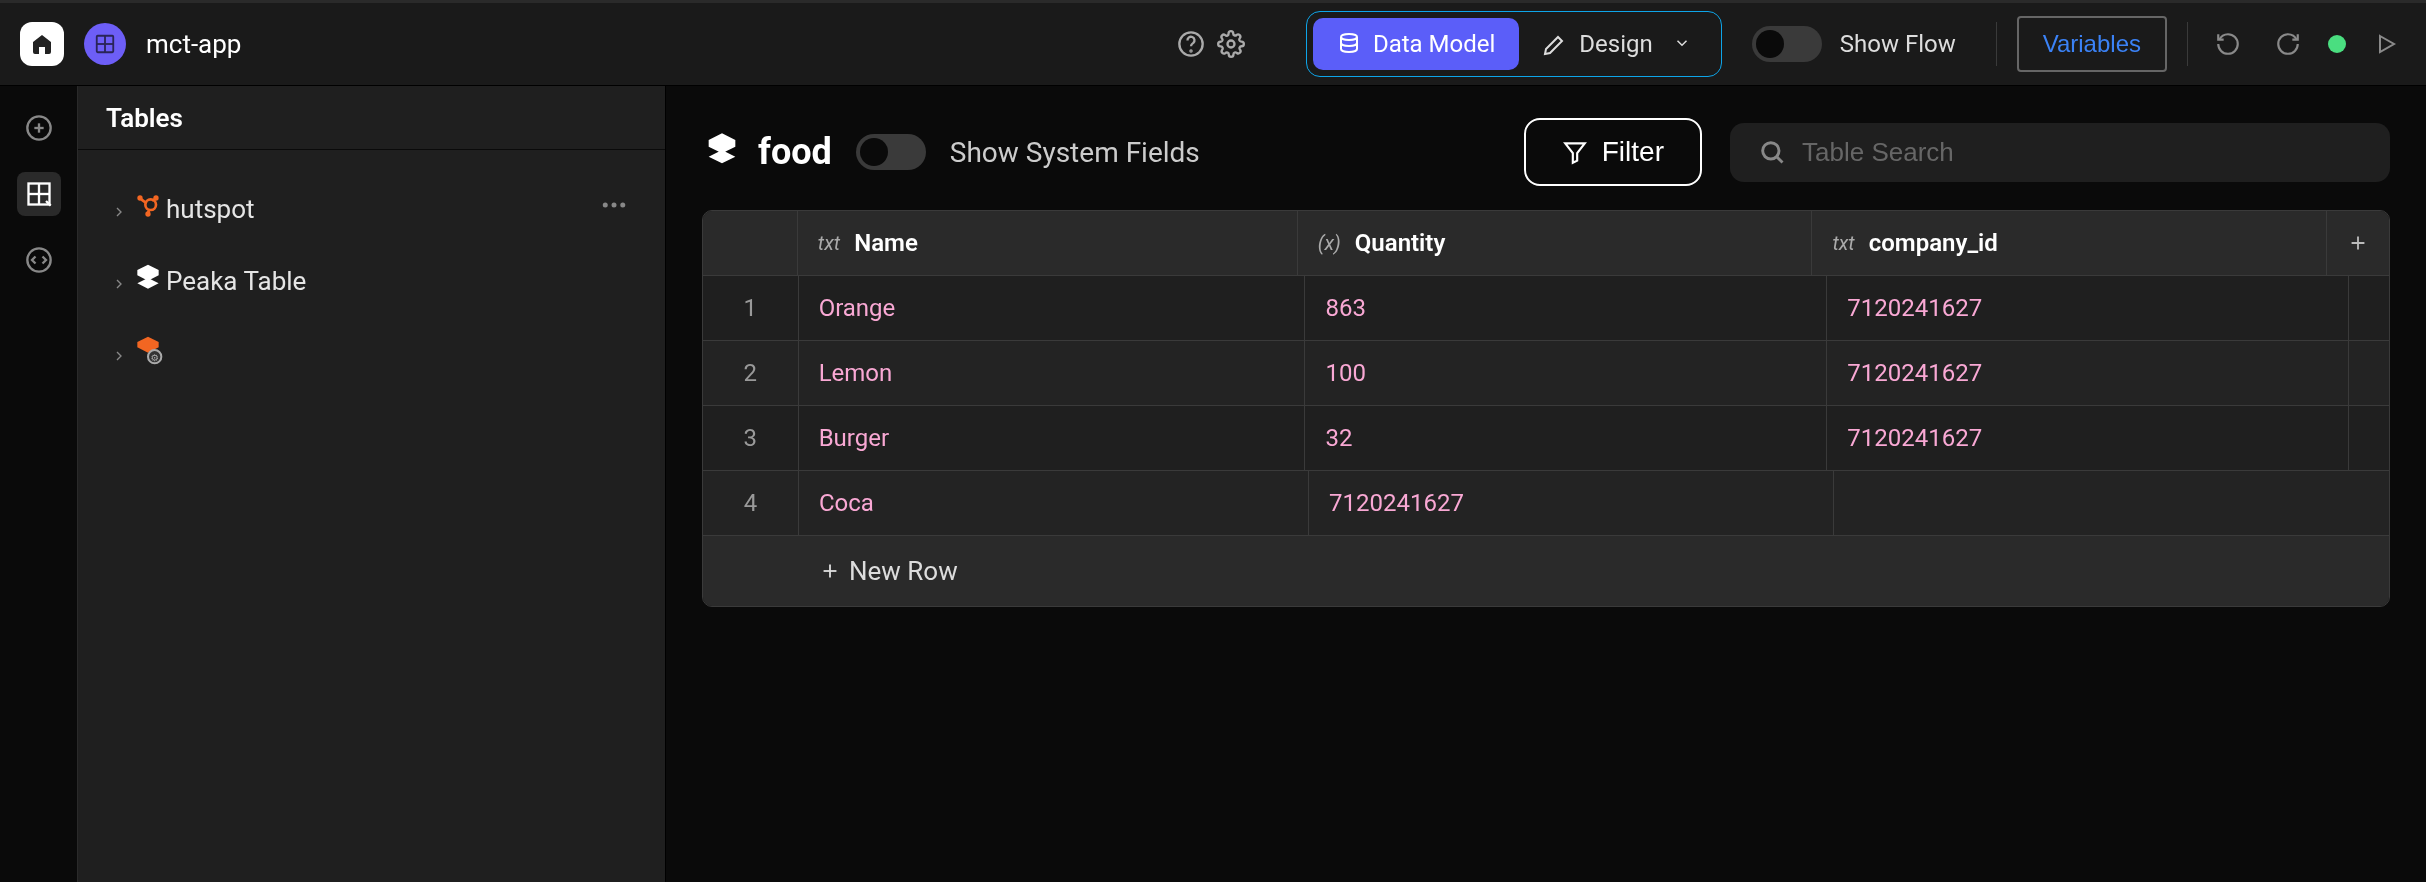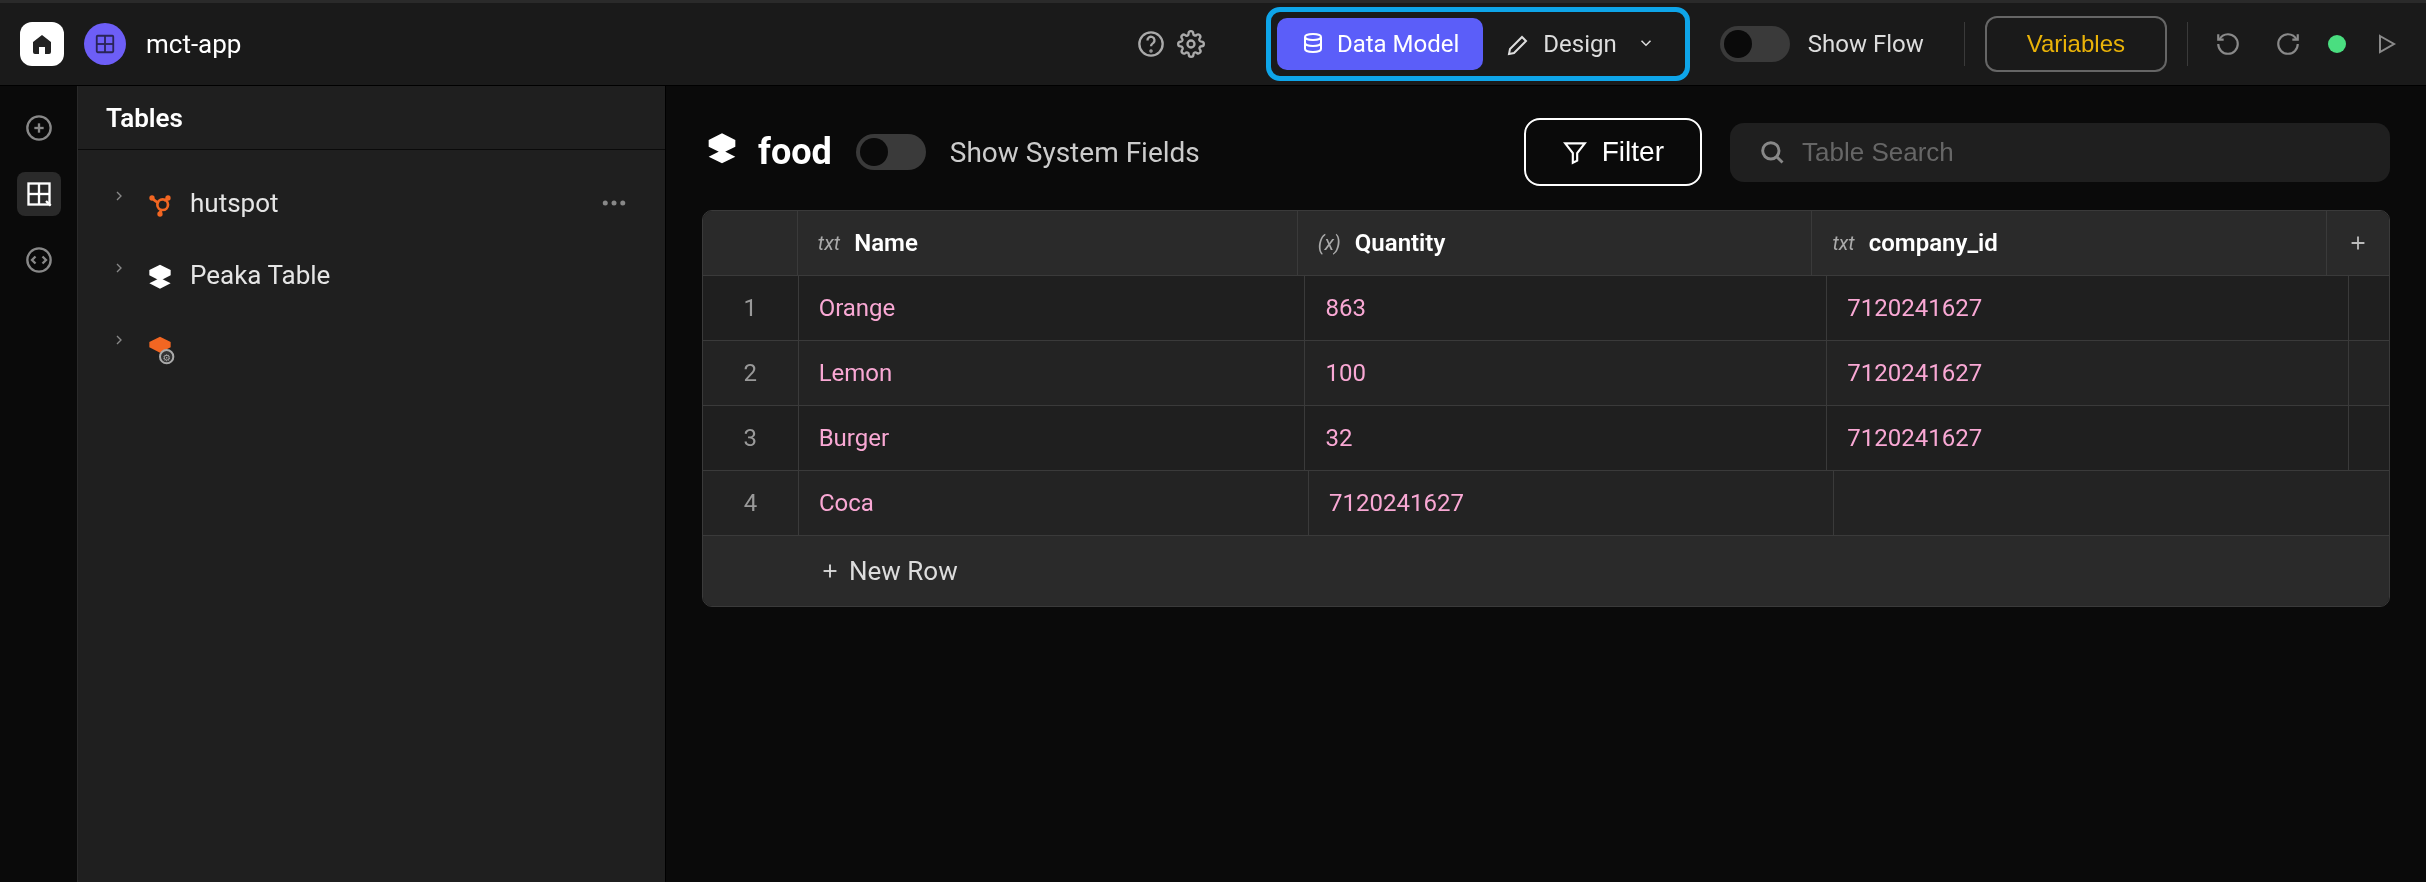--- a/index.html
+++ b/index.html
@@ -31,21 +31,21 @@
 .app-icon {
   width: 42px; height: 42px; border-radius: 50%;
   background: #6d5ef7; display: flex; align-items: center; justify-content: center;
 }
 .app-icon svg { stroke: #2a2558; }
 .app-name { font-size: 26px; color: #fff; }
 .spacer { flex: 1; }
 .help-btn, .settings-btn { width: 40px; height: 40px; display: flex; align-items: center; justify-content: center; color: #aaa; }
 .mode-wrap {
   display: flex; align-items: center; gap: 0;
-  border: 5px solid #0ea5e9; border-radius: 14px; padding: 6px;
+  border: 1px solid #0ea5e9; border-radius: 14px; padding: 6px;
   margin-left: 55px; margin-right: 30px;
 }
 .mode-btn {
   display: flex; align-items: center; gap: 12px;
   padding: 12px 24px; border-radius: 10px;
   font-size: 24px; color: #ddd; cursor: pointer;
 }
 .mode-btn.active { background: #5b5ef9; color: #fff; }
 .chevron { margin-left: 8px; }
 .toggle {
@@ -53,22 +53,22 @@
   background: #3a3a3a; position: relative; cursor: pointer;
 }
 .toggle::after {
   content: ""; position: absolute; width: 28px; height: 28px;
   background: #0a0a0a; border-radius: 50%; top: 4px; left: 4px;
 }
 .showflow-wrap { display: flex; align-items: center; gap: 18px; margin-right: 20px; }
 .showflow-label { font-size: 24px; color: #ddd; }
 .vdiv { width: 1px; height: 44px; background: #3a3a3a; margin: 0 20px; }
 .variables-btn {
-  border: 2px solid #666; border-radius: 12px;
-  padding: 12px 40px; font-size: 24px; color: #eab308; background: transparent; cursor: pointer;
+  border: 2px solid #666; border-radius: 4px;
+  padding: 12px 24px; font-size: 24px; color: #3b82f6; background: transparent; cursor: pointer;
 }
 .topbar-right { display: flex; align-items: center; gap: 20px; margin-left: auto; }
 .icon-btn { width: 40px; height: 40px; display: flex; align-items: center; justify-content: center; color: #8a8a8a; }
 .status-dot { width: 18px; height: 18px; border-radius: 50%; background: #4ade80; }
 .publish-btn {
   display: flex; align-items: center; gap: 12px;
   border: 2px solid #555; border-radius: 14px;
   padding: 12px 26px; font-size: 24px; color: #888; background: transparent; cursor: pointer;
 }
 
@@ -87,21 +87,21 @@
   width: 588px; background: #1f1f1f; border-right: 1px solid #000;
   display: flex; flex-direction: column;
 }
 .sidebar-header {
   height: 64px; display: flex; align-items: center; padding: 0 28px;
   border-bottom: 1px solid #0a0a0a;
 }
 .sidebar-title { font-size: 26px; font-weight: 600; color: #fff; }
 .sidebar-list { padding: 20px 16px; }
 .tree-item {
-  display: flex; align-items: flex-start; gap: 12px;
+  display: flex; align-items: flex-end; gap: 0;
   padding: 18px 14px; border-radius: 8px; cursor: pointer;
 }
 .tree-caret { color: #888; width: 22px; text-align: center; }
 .tree-label { font-size: 26px; color: #e5e5e5; flex: 1; }
 .tree-more { color: #888; cursor: pointer; padding: 0 6px; }
 .tree-icon { width: 36px; height: 36px; display: flex; align-items: center; justify-content: center; }
 
 
 .main { flex: 1; background: #0a0a0a; padding: 32px 36px; min-width: 0; }
 .main-header { display: flex; align-items: center; gap: 24px; margin-bottom: 24px; }

